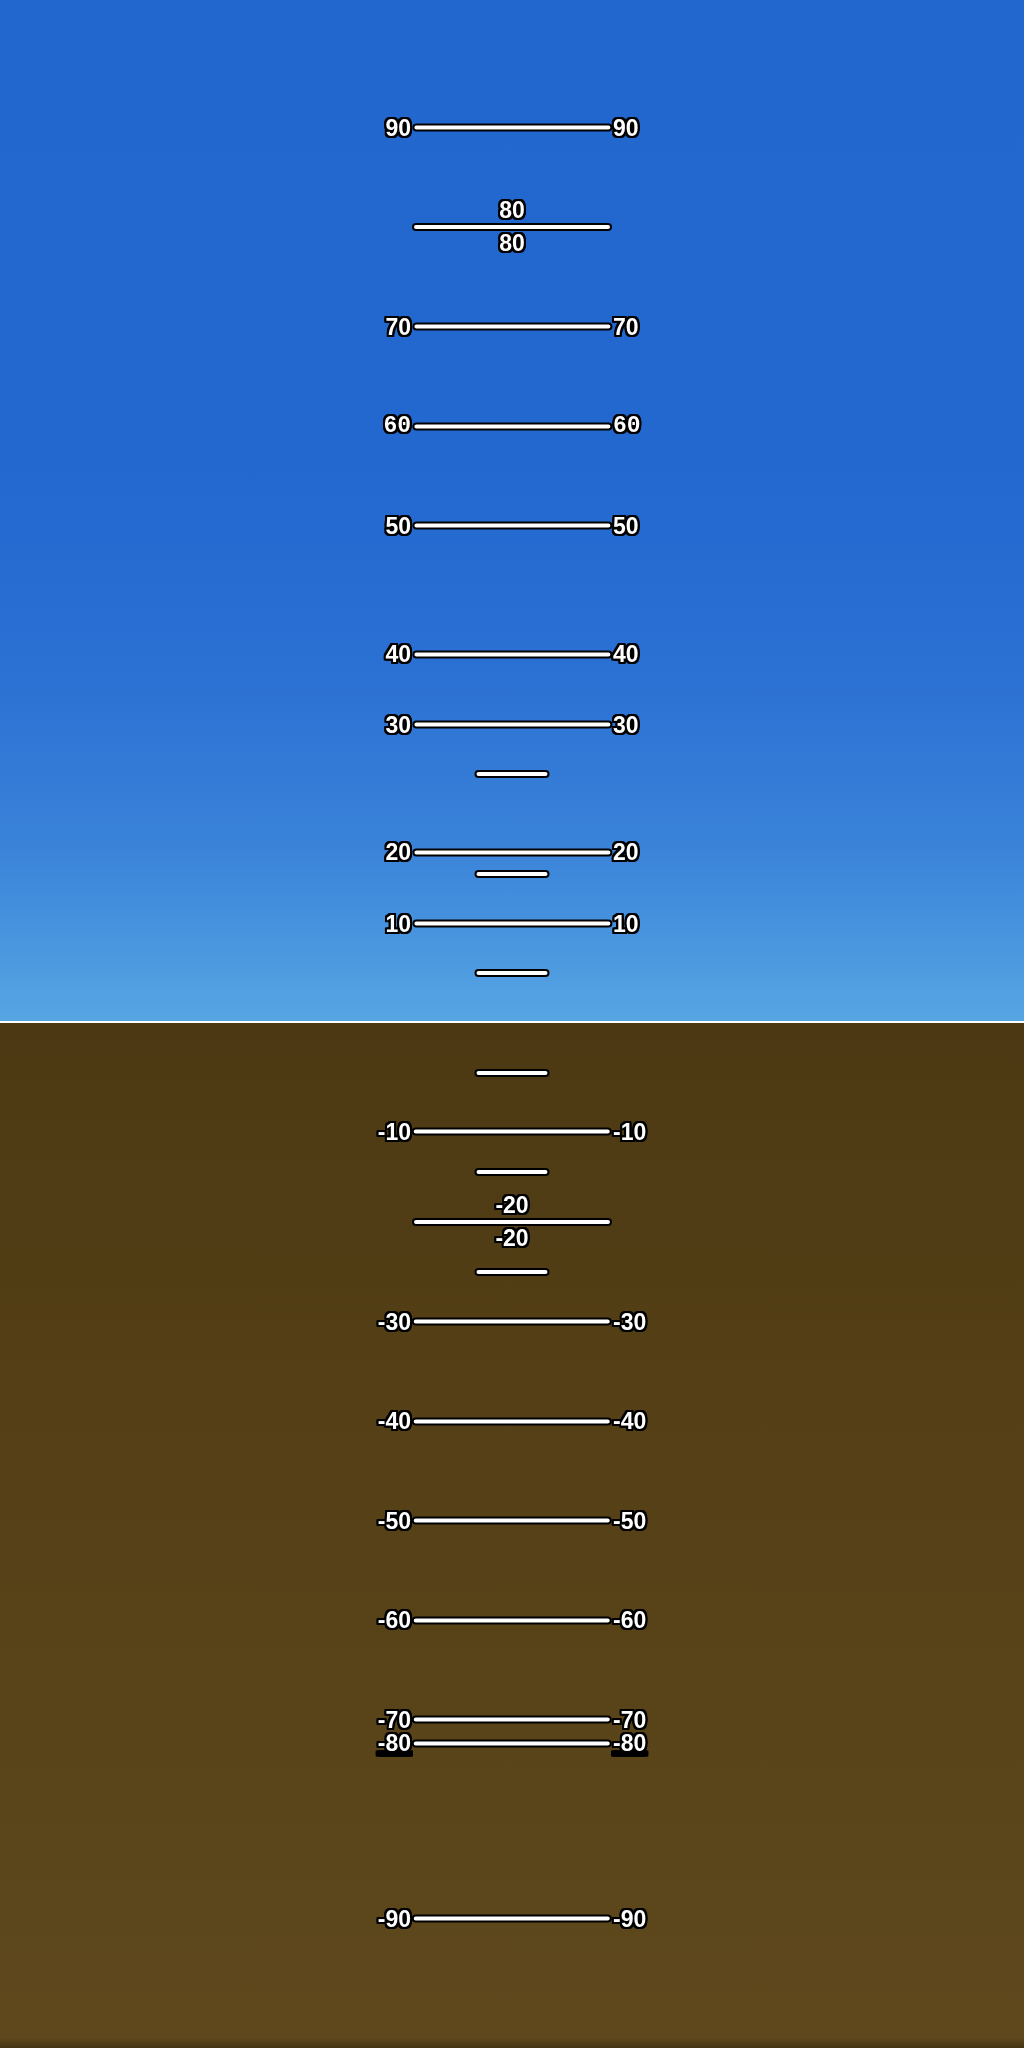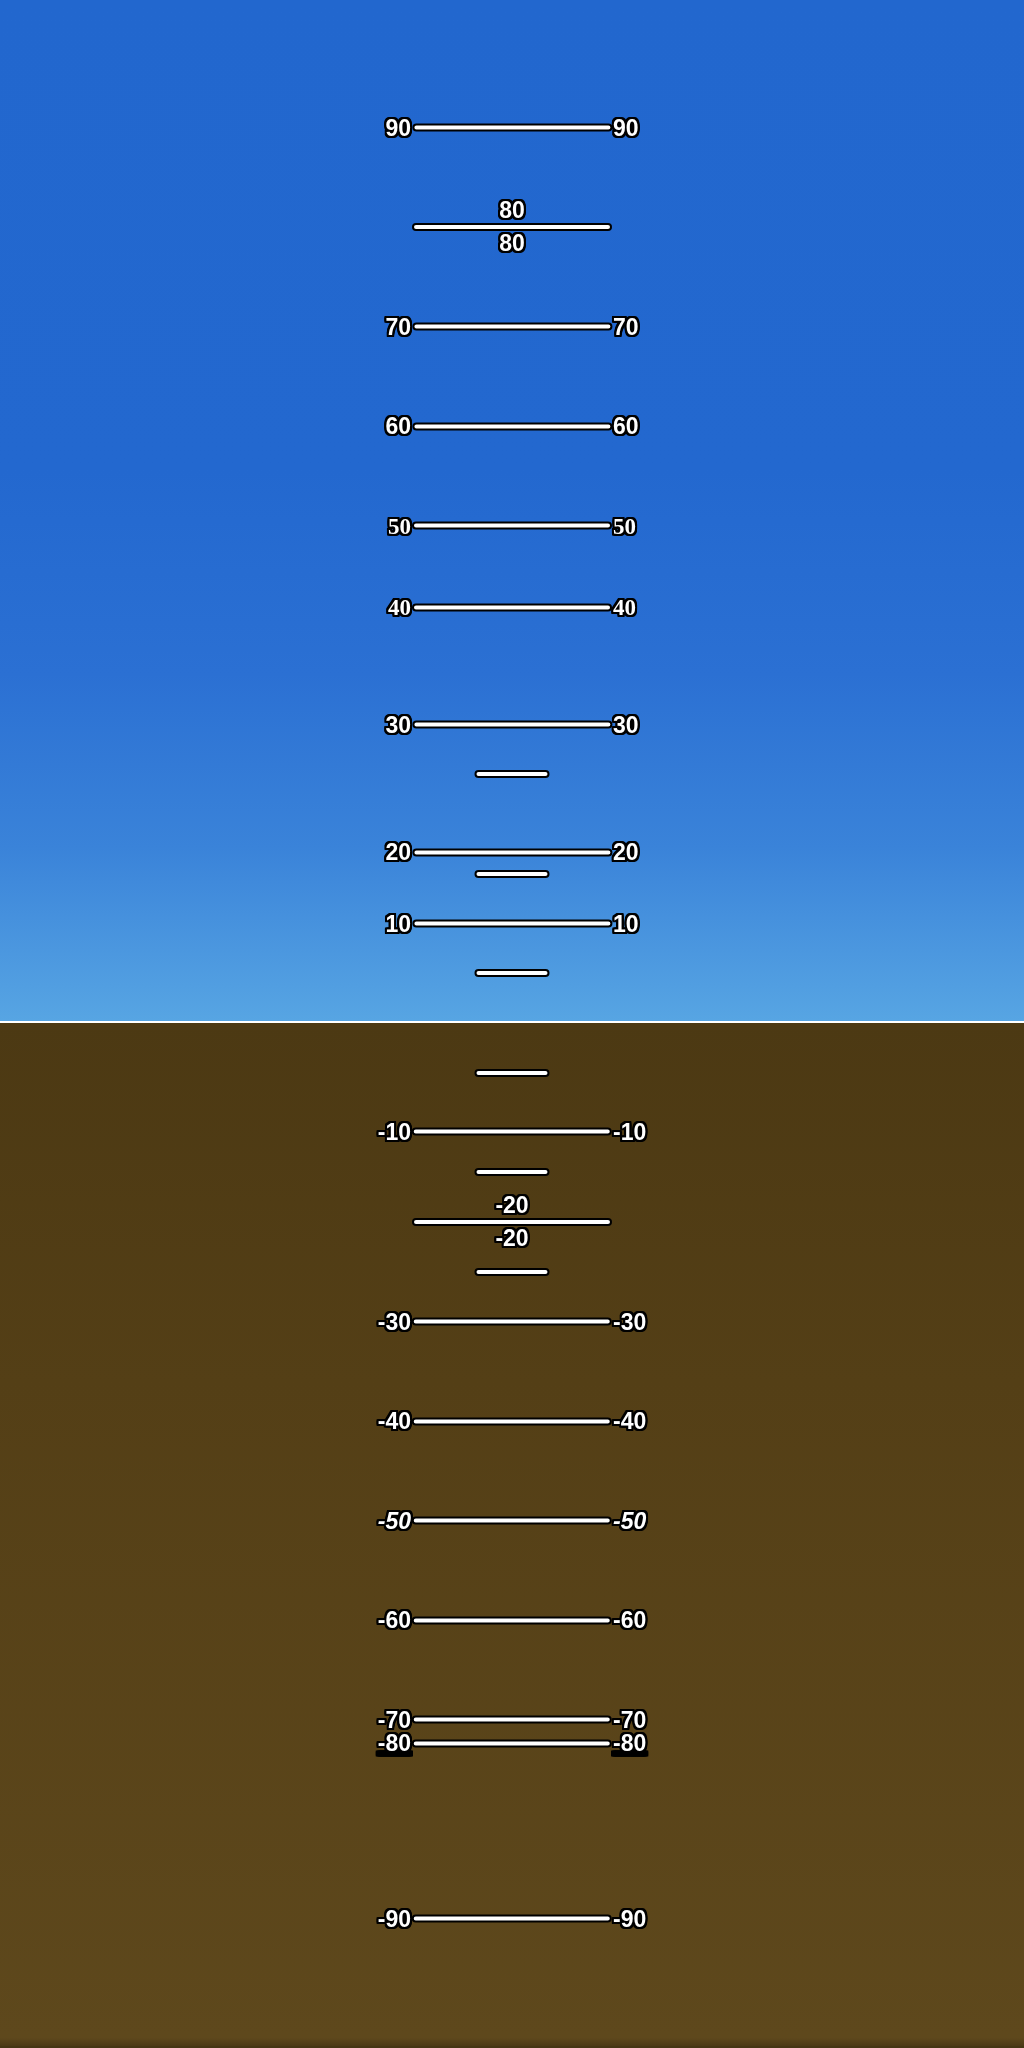--- a/index.html
+++ b/index.html
@@ -69,31 +69,31 @@
       <div class="pitch-line" style="top: 227px; flex-direction: column;">
         <span class="pitch-num">80</span>
         <span class="pitch-bar"></span>
         <span class="pitch-num">80</span>
       </div>
       <div class="pitch-line" style="top: 326.5px;">
         <span class="pitch-num">70</span>
         <span class="pitch-bar"></span>
         <span class="pitch-num">70</span>
       </div>
-      <div class="pitch-line" style="top: 426px;">
+      <div class="pitch-line" style="top: 426px; font-family: Liberation Mono, monospace;">
         <span class="pitch-num">60</span>
         <span class="pitch-bar"></span>
         <span class="pitch-num">60</span>
       </div>
-      <div class="pitch-line" style="top: 525.5px; font-family: Liberation Serif, serif;">
+      <div class="pitch-line" style="top: 525.5px;">
         <span class="pitch-num">50</span>
         <span class="pitch-bar"></span>
         <span class="pitch-num">50</span>
       </div>
-      <div class="pitch-line" style="top: 607px; font-family: Liberation Serif, serif;">
+      <div class="pitch-line" style="top: 654px;">
         <span class="pitch-num">40</span>
         <span class="pitch-bar"></span>
         <span class="pitch-num">40</span>
       </div>
       <div class="pitch-line" style="top: 724.5px;">
         <span class="pitch-num">30</span>
         <span class="pitch-bar"></span>
         <span class="pitch-num">30</span>
       </div>
       <div class="pitch-line" style="top: 824px; margin-top: 28px;">
@@ -119,21 +119,21 @@
       <div class="pitch-line" style="top: 1321.5px;">
         <span class="pitch-num">-30</span>
         <span class="pitch-bar"></span>
         <span class="pitch-num">-30</span>
       </div>
       <div class="pitch-line" style="top: 1421px;">
         <span class="pitch-num">-40</span>
         <span class="pitch-bar"></span>
         <span class="pitch-num">-40</span>
       </div>
-      <div class="pitch-line" style="top: 1520.5px; font-style: italic;">
+      <div class="pitch-line" style="top: 1520.5px;">
         <span class="pitch-num">-50</span>
         <span class="pitch-bar"></span>
         <span class="pitch-num">-50</span>
       </div>
       <div class="pitch-line" style="top: 1620px;">
         <span class="pitch-num">-60</span>
         <span class="pitch-bar"></span>
         <span class="pitch-num">-60</span>
       </div>
       <div class="pitch-line" style="top: 1719.5px;">

